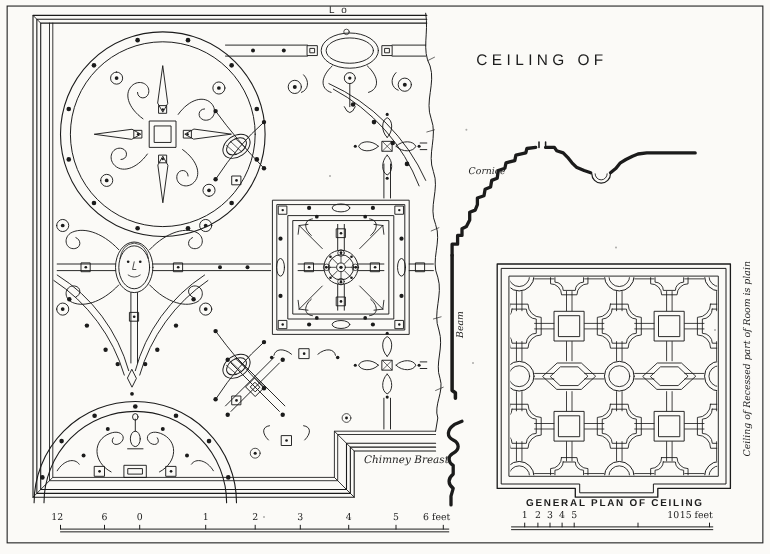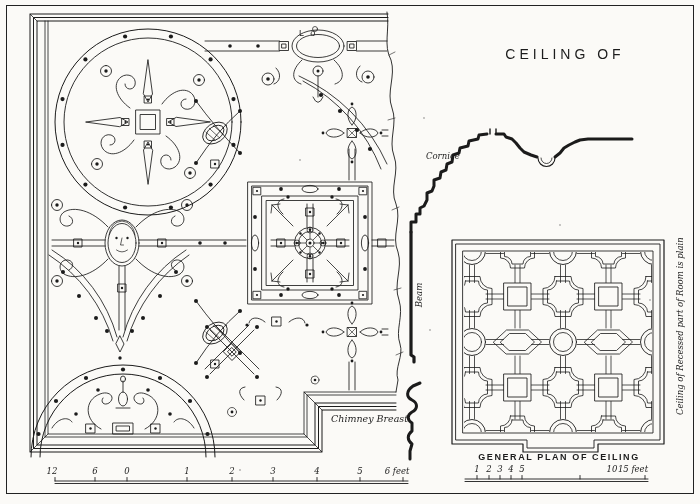--- a/index.html
+++ b/index.html
@@ -3,27 +3,27 @@
 <meta charset="utf-8">
 <style>
   html,body{margin:0;padding:0;background:#ffffff;}
   .plate{position:relative;width:700px;height:504px;background:#fbfaf7;overflow:hidden;
          font-family:"Liberation Sans",sans-serif;color:#1d1d1d;}
   .plate-border{position:absolute;left:6px;top:5px;right:6px;bottom:10px;
                 border:1.8px solid #222;pointer-events:none;}
   svg#art{position:absolute;left:0;top:0;}
   .lbl{position:absolute;white-space:nowrap;color:#1d1d1d;}
   .title{font-family:"Liberation Sans",sans-serif;font-weight:400;color:#1c1c1c;
-         text-align:center;width:264px;left:433px;}
+         width:264px;left:433px;}
   .t1{top:46px;font-size:14px;letter-spacing:4px;}
   .t2{top:71px;font-size:14px;letter-spacing:2.5px;}
   .script{font-family:"DejaVu Serif",serif;font-style:italic;}
   .ctr{text-align:center;}
   .rot{transform:rotate(-90deg);}
-  .num{position:absolute;font-family:"DejaVu Serif",serif;font-style:italic;font-size:8.5px;
+  .num{position:absolute;font-family:"DejaVu Serif",serif;font-size:8.5px;
        transform:translateX(-50%);color:#222;}
   .caps{letter-spacing:1.6px;}
 </style>
 </head>
 <body>
 
 <div class="plate">
   <svg id="art" width="700" height="504" viewBox="0 0 700 504">
       <g stroke="#1b1b1b" fill="none" stroke-width="0.85" stroke-linejoin="round" stroke-linecap="round">
         <path d="M388,14 L30,14 L30,452 L322,452 L322,410 L396,410" stroke-width="1"></path>
@@ -435,21 +435,21 @@
         <circle cx="300" cy="160" r="0.9" fill="#1b1b1b" stroke="none" opacity="0.35"></circle>
       </g>
     </svg>
 
   <div class="lbl title t1">CEILING OF</div>
 
   <div class="lbl script" style="left:426px;top:151px;font-size:8.5px;">Cornice</div>
   <div class="lbl script ctr rot" style="left:394px;top:290px;width:50px;font-size:8.5px;">Beam</div>
 
   <div class="lbl script" style="left:331px;top:413px;font-size:9.5px;">Chimney Breast</div>
-  <div class="lbl" style="left:299px;top:28px;font-size:9px;letter-spacing:2px;text-align:center;">L o</div>
+  <div class="lbl" style="left:299px;top:4px;font-size:9px;letter-spacing:2px;text-align:center;">L o</div>
 
   <div class="lbl ctr caps" style="left:452px;top:452px;width:214px;font-size:9px;font-weight:bold;">GENERAL PLAN OF CEILING</div>
   <div class="lbl script ctr rot" style="left:594px;top:324px;width:172px;font-size:8.5px;">Ceiling of Recessed part of Room is plain</div>
 
   <div id="scaleL">
       <span class="num" style="left: 52px; top: 466px;">12</span>
       <span class="num" style="left: 95px; top: 466px;">6</span>
       <span class="num" style="left: 127px; top: 466px;">0</span>
       <span class="num" style="left: 187px; top: 466px;">1</span>
       <span class="num" style="left: 232px; top: 466px;">2</span>

